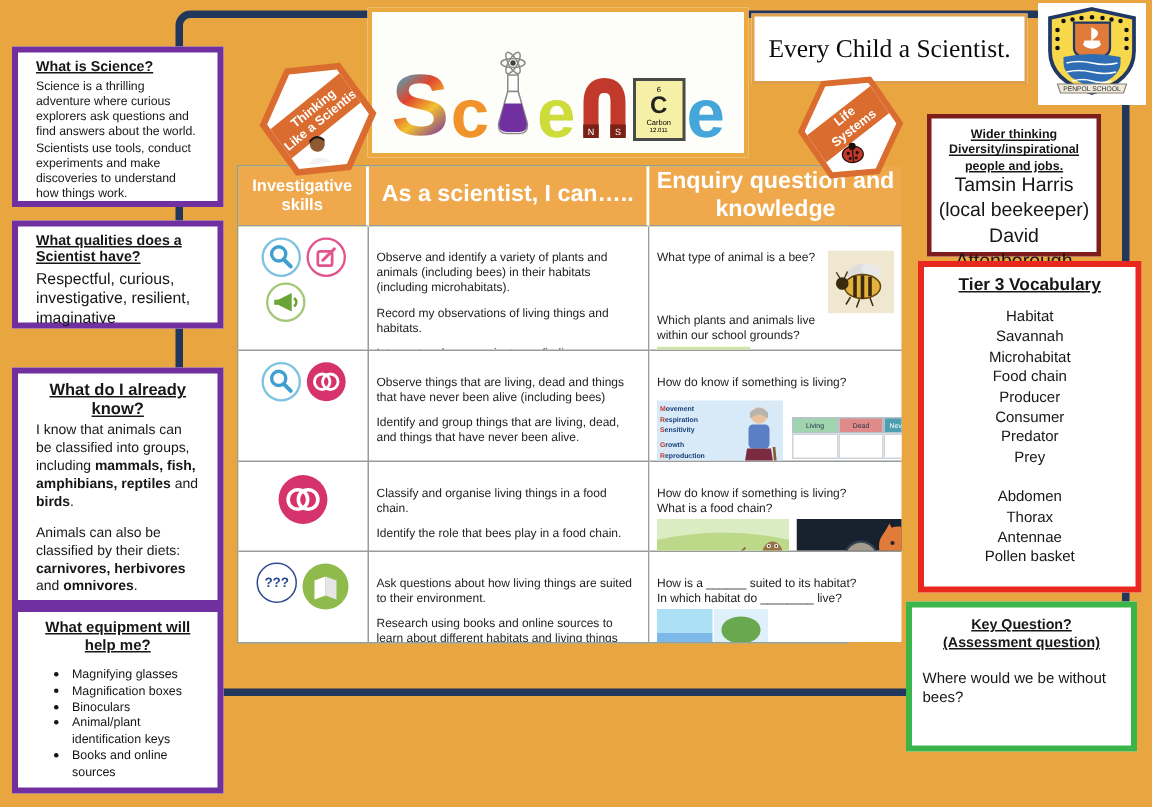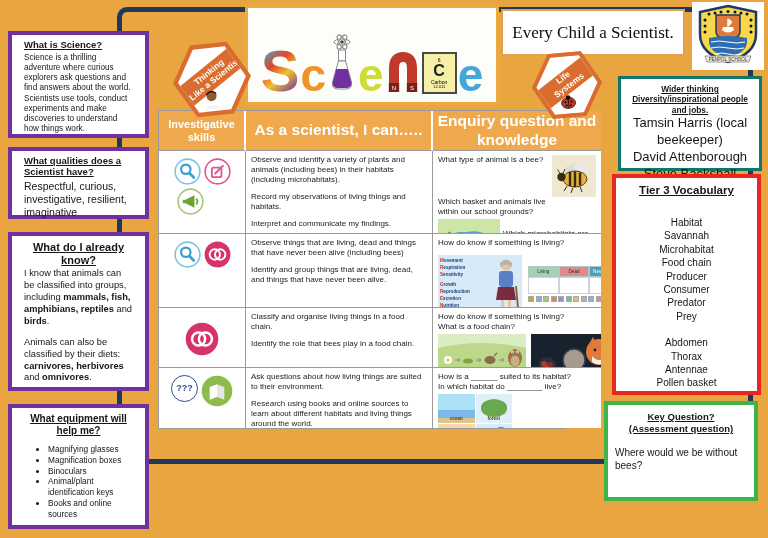--- a/index.html
+++ b/index.html
@@ -10,21 +10,21 @@
   .frame{position:absolute;left:117px;top:7px;width:636px;height:457px;border:5px solid #22375C;border-radius:10px;background:transparent}
 
   
   .pbox{position:absolute;left:8px;width:141px;background:#fff;border:4px solid #7030A0;padding:5px 12px;color:#161616}
   .pbox h3{font-size:9.5px;line-height:1.15;font-weight:bold;text-decoration:underline;margin-bottom:2px}
   .pbox .body{font-size:8.2px;line-height:1.24}
   .pbox p{margin-bottom:4px}
   #box1{top:31px;height:107px}
   #box2{top:147px;height:72px}
   #box2 .body{font-size:10.5px;line-height:1.25}
-  #box3{top:232px;height:159px}
+  #box3{top:245px;height:159px}
   #box3 h3{font-size:11px;text-align:center}
   #box3 .body{font-size:9.3px;line-height:1.28}
   #box4{top:404px;height:125px}
   #box4 h3{font-size:10px;text-align:center}
   #box4 ul{margin:8px 0 12px 24px}
   #box4 li{font-size:8.3px;line-height:1.3}
 
   
   .sci-panel{position:absolute;left:245px;top:5px;width:254px;height:100px;background:#fdfdfa;border:3px solid #ECA93F;display:flex;align-items:flex-end;justify-content:center;padding-bottom:8px}
   .wordart{display:flex;align-items:flex-end;gap:1px}
@@ -48,38 +48,38 @@
   #badge-life{left:531px;top:51px;width:72px;height:68px;transform:rotate(-5deg)}
   .kid{position:absolute;bottom:4px;left:50%;transform:translateX(-60%)}
   .bug{position:absolute;bottom:6px;left:50%;transform:translateX(-50%)}
 
   
   .motto{position:absolute;left:501px;top:9px;width:184px;height:47px;background:#fff;border:2px solid #DFA14E;display:flex;align-items:center;justify-content:center;font-family:"Liberation Serif",serif;font-size:17px;color:#0c0c0c}
   .logo{position:absolute;left:692px;top:2px;width:72px;height:68px;background:#fff;display:flex;align-items:center;justify-content:center}
 
   
   .rbox{position:absolute;background:#fff;color:#161616}
-  #wider{left:618px;top:76px;width:144px;height:95px;border:3px solid #0f766e;padding:5px 3px;text-align:center}
+  #wider{left:618px;top:76px;width:116px;height:95px;border:3px solid #7f1d1d;padding:5px 3px;text-align:center}
   #wider .t{font-size:8.3px;font-weight:bold;text-decoration:underline;line-height:1.25}
   #wider .names{margin-top:0;font-size:13px;line-height:1.3}
   #tier3{left:612px;top:174px;width:149px;height:221px;border:4px solid #E8281E;padding:6px 2px;text-align:center}
-  #tier3 .t{font-size:11.5px;font-weight:bold;text-decoration:underline;margin-bottom:20px}
+  #tier3 .t{font-size:11.5px;font-weight:bold;text-decoration:underline;margin-bottom:9px}
   #tier3 .w{font-size:10px;line-height:13.4px}
   .vgap{height:13px}
   #keyq{left:604px;top:401px;width:154px;height:100px;border:4px solid #3BB54A;padding:6px 7px}
   #keyq .t{font-size:9.5px;font-weight:bold;text-decoration:underline;text-align:center;line-height:1.3}
   #keyq .body{font-size:10px;margin-top:10px;line-height:1.3}
 
   
   .ktable{position:absolute;left:158px;top:110px;width:408px;background:#bef264;border:1px solid #9b9b9b;display:grid;grid-template-columns:87px 187px 168px;grid-template-rows:40px 83px 74px 60px 60px}
   .th{background:#EFA94C;color:#fff;display:flex;align-items:center;justify-content:center;text-align:center;border-right:2px solid #fff;border-bottom:1px solid #9b9b9b;font-weight:bold}
   .th.last{border-right:none}
   .th1{font-size:11px;line-height:1.15}
   .th2{font-size:15.5px;line-height:1.2}
-  .td{border-right:1px solid #9b9b9b;border-bottom:1px solid #9b9b9b;padding:4px 5px;font-size:8px;line-height:1.25;color:#222;background:#fff;overflow:hidden}
+  .td{border-right:1px solid #9b9b9b;border-bottom:1px solid #9b9b9b;padding:16px 5px;font-size:8px;line-height:1.25;color:#222;background:#fff;overflow:hidden}
   .td.lastcol{border-right:none}
   .td.lastrow{border-bottom:none}
   .td p{margin-bottom:7px}
   .td p.m2{margin-bottom:2px}
   .icons{display:flex;flex-wrap:wrap;gap:3px;align-content:flex-start;justify-content:center;padding-top:7px}
   .icons.center1{align-content:center}
   .ic{width:27px;height:27px;flex:0 0 auto}
   .qmark{width:27px;height:27px;border:1.6px solid #2e4b8f;border-radius:50%;color:#2e4b8f;font-weight:bold;font-size:9px;display:flex;align-items:center;justify-content:center;letter-spacing:0}
   .qflex{display:flex;gap:3px;align-items:flex-start}
   .qflex p{flex:1}
@@ -322,21 +322,21 @@
           <ellipse cx="20" cy="14" rx="8" ry="4.5" fill="#dcdcdc" opacity="0.9" transform="rotate(-20 20 14)"></ellipse>
           <ellipse cx="29" cy="13" rx="7" ry="4" fill="#e9e9e9" opacity="0.9" transform="rotate(15 29 13)"></ellipse>
           <ellipse cx="23" cy="24" rx="12" ry="8" fill="#e3b23c" stroke="#5e430e" stroke-width="1"></ellipse>
           <path d="M18 17 L18 31 M23 16.5 L23 32 M28 17.5 L28 30.5" stroke="#3a2a10" stroke-width="2.4"></path>
           <circle cx="9.5" cy="22" r="4.2" fill="#3a2a10"></circle>
           <line x1="8" y1="18.5" x2="5.5" y2="14.5" stroke="#3a2a10" stroke-width="0.9"></line>
           <line x1="11" y1="18.3" x2="13" y2="14" stroke="#3a2a10" stroke-width="0.9"></line>
           <path d="M15 31 L12 36 M21 32.5 L19 38 M28 31.5 L30 37" stroke="#3a2a10" stroke-width="1"></path>
         </svg>
       </div>
-      <p class="m2" style="width:70%">Which basket and animals live within our school grounds?</p>
+      <p class="m2" style="width:70%">Which plants and animals live within our school grounds?</p>
       <div class="qflex" style="margin-top:2px">
         <svg class="fig" width="62" height="44" viewBox="0 0 62 44">
           <rect width="62" height="44" fill="#cde6a8"></rect>
           <path d="M8 22 Q14 12 28 14 Q46 10 52 22 Q56 32 42 36 Q24 42 12 34 Q4 28 8 22 Z" fill="#8ecbe8" stroke="#5a9cc4" stroke-width="1.5"></path>
           <path d="M20 20 Q24 16 28 20 M32 26 Q36 22 40 26" stroke="#bfe3f2" fill="none" stroke-width="1.2"></path>
           <path d="M6 18 q1.5-6 3-0 M10 16 q1.5-6 3-0 M50 30 q1.5-6 3-0 M54 26 q1.5-6 3-0" stroke="#4f7a2e" fill="none" stroke-width="1.2"></path>
           <circle cx="14" cy="39" r="2" fill="#9a9a9a"></circle>
             <circle cx="19" cy="40.5" r="1.6" fill="#b5b5b5"></circle>
         </svg>
         <p style="margin-top:10px">Which microhabitats are on our school grounds?</p>

